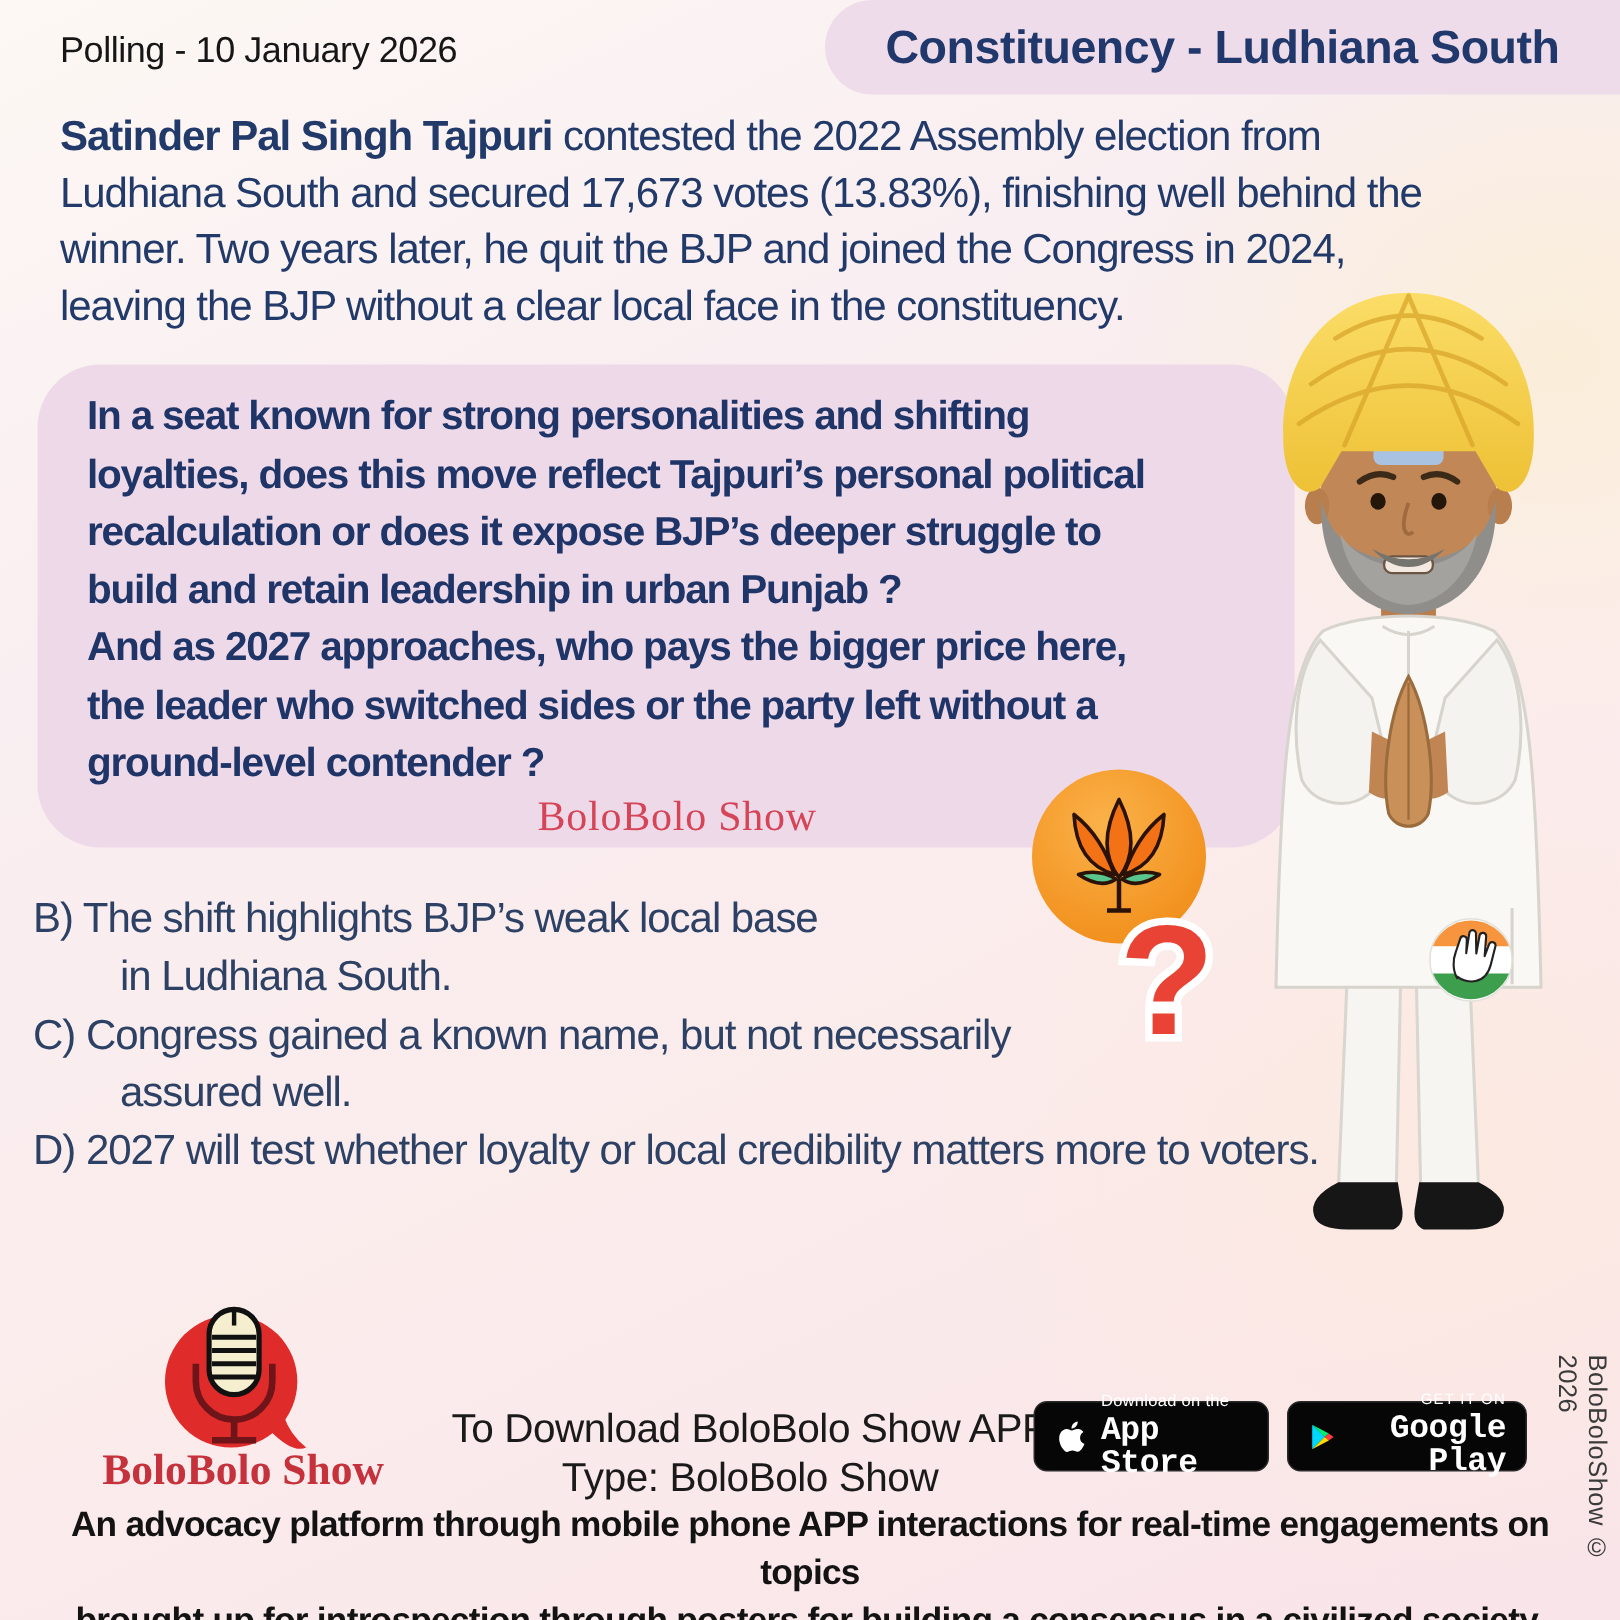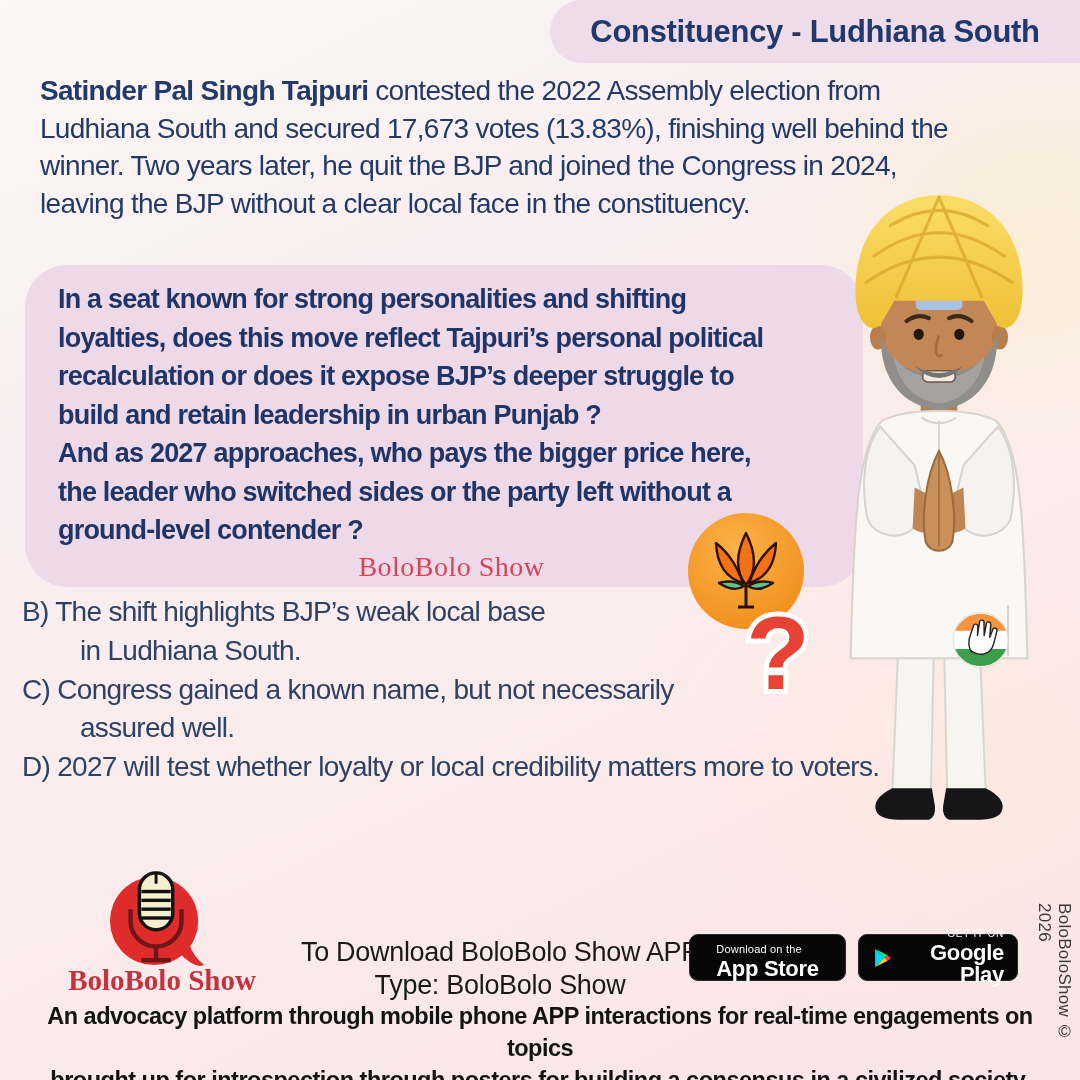--- a/index.html
+++ b/index.html
@@ -23,21 +23,21 @@
 
   
   .intro{
     left:40px;top:72px;width:1020px;font-size:28px;line-height:37.6px;
     color:#223a69;letter-spacing:-.7px;white-space:pre-line;
   }
   .intro b{font-weight:bold;}
 
   
   .qbox{
-    left:25px;top:265px;width:838px;height:322px;background:#eed9e9;
+    left:25px;top:243px;width:838px;height:322px;background:#eed9e9;
     border-radius:42px;box-sizing:border-box;padding:15px 18px 0 33px;
   }
   .qbox p{
     margin:0;font-size:27px;font-weight:bold;color:#1f3568;
     line-height:38.5px;letter-spacing:-.8px;white-space:pre-line;
   }
   .watermark{
     margin-top:1px;text-align:center;font-family:"Liberation Serif",serif;
     font-size:28px;color:#d64458;letter-spacing:.5px;
   }
@@ -63,41 +63,42 @@
     font-family:"Liberation Serif",serif;font-weight:bold;font-size:29px;color:#c5323c;
   }
   .download{
     left:295px;top:936px;width:410px;text-align:center;font-size:27px;color:#1a1a1a;
     line-height:33px;white-space:pre-line;letter-spacing:-.3px;
   }
   .storebadge{
     top:934px;height:47px;background:#060606;border-radius:9px;border:1px solid #2a2a2a;
     display:flex;align-items:center;gap:9px;padding:0 13px;box-sizing:border-box;color:#fff;
   }
-  .appstore{left:689px;width:157px;flex-direction:column;}
+  .appstore{left:689px;width:157px;}
   .gplay{left:858px;width:160px;text-align:right;}
   .storetext{display:flex;flex-direction:column;justify-content:center;line-height:1;}
   .storetext .small{font-size:11px;letter-spacing:.2px;margin-bottom:3px;}
   .gplay .storetext .small{font-size:10px;letter-spacing:.8px;}
-  .storetext .big{font-size:22px;font-weight:bold;letter-spacing:-.3px;}
+  .storetext .big{font-size:22px;font-weight:bold;letter-spacing:-.3px;font-family:Liberation Mono, monospace;}
   .advocacy{
     left:20px;top:1000px;width:1040px;text-align:center;font-size:23.5px;font-weight:bold;
     color:#131313;line-height:32px;letter-spacing:-.5px;white-space:pre-line;
   }
   .vertcredit{
     right:6px;top:903px;height:180px;writing-mode:vertical-rl;text-orientation:mixed;
     font-size:17px;color:#3a3a3a;letter-spacing:.3px;
   }
   .refnote{right:36px;top:1055px;font-size:19px;color:#a04b59;letter-spacing:-.2px;}
 </style>
 </head>
 <body>
 
 <div class="canvas">
 
+  <div class="abs polling">Polling - 10 January 2026</div>
   <div class="abs badge">
     <span>Constituency - Ludhiana South</span>
   </div>
 
   <div class="abs intro"><b>Satinder Pal Singh Tajpuri</b><span> contested the 2022 Assembly election from
 Ludhiana South and secured 17,673 votes (13.83%), finishing well behind the
 winner. Two years later, he quit the BJP and joined the Congress in 2024,
 leaving the BJP without a clear local face in the constituency.</span></div>
 
   <div class="abs qbox">

